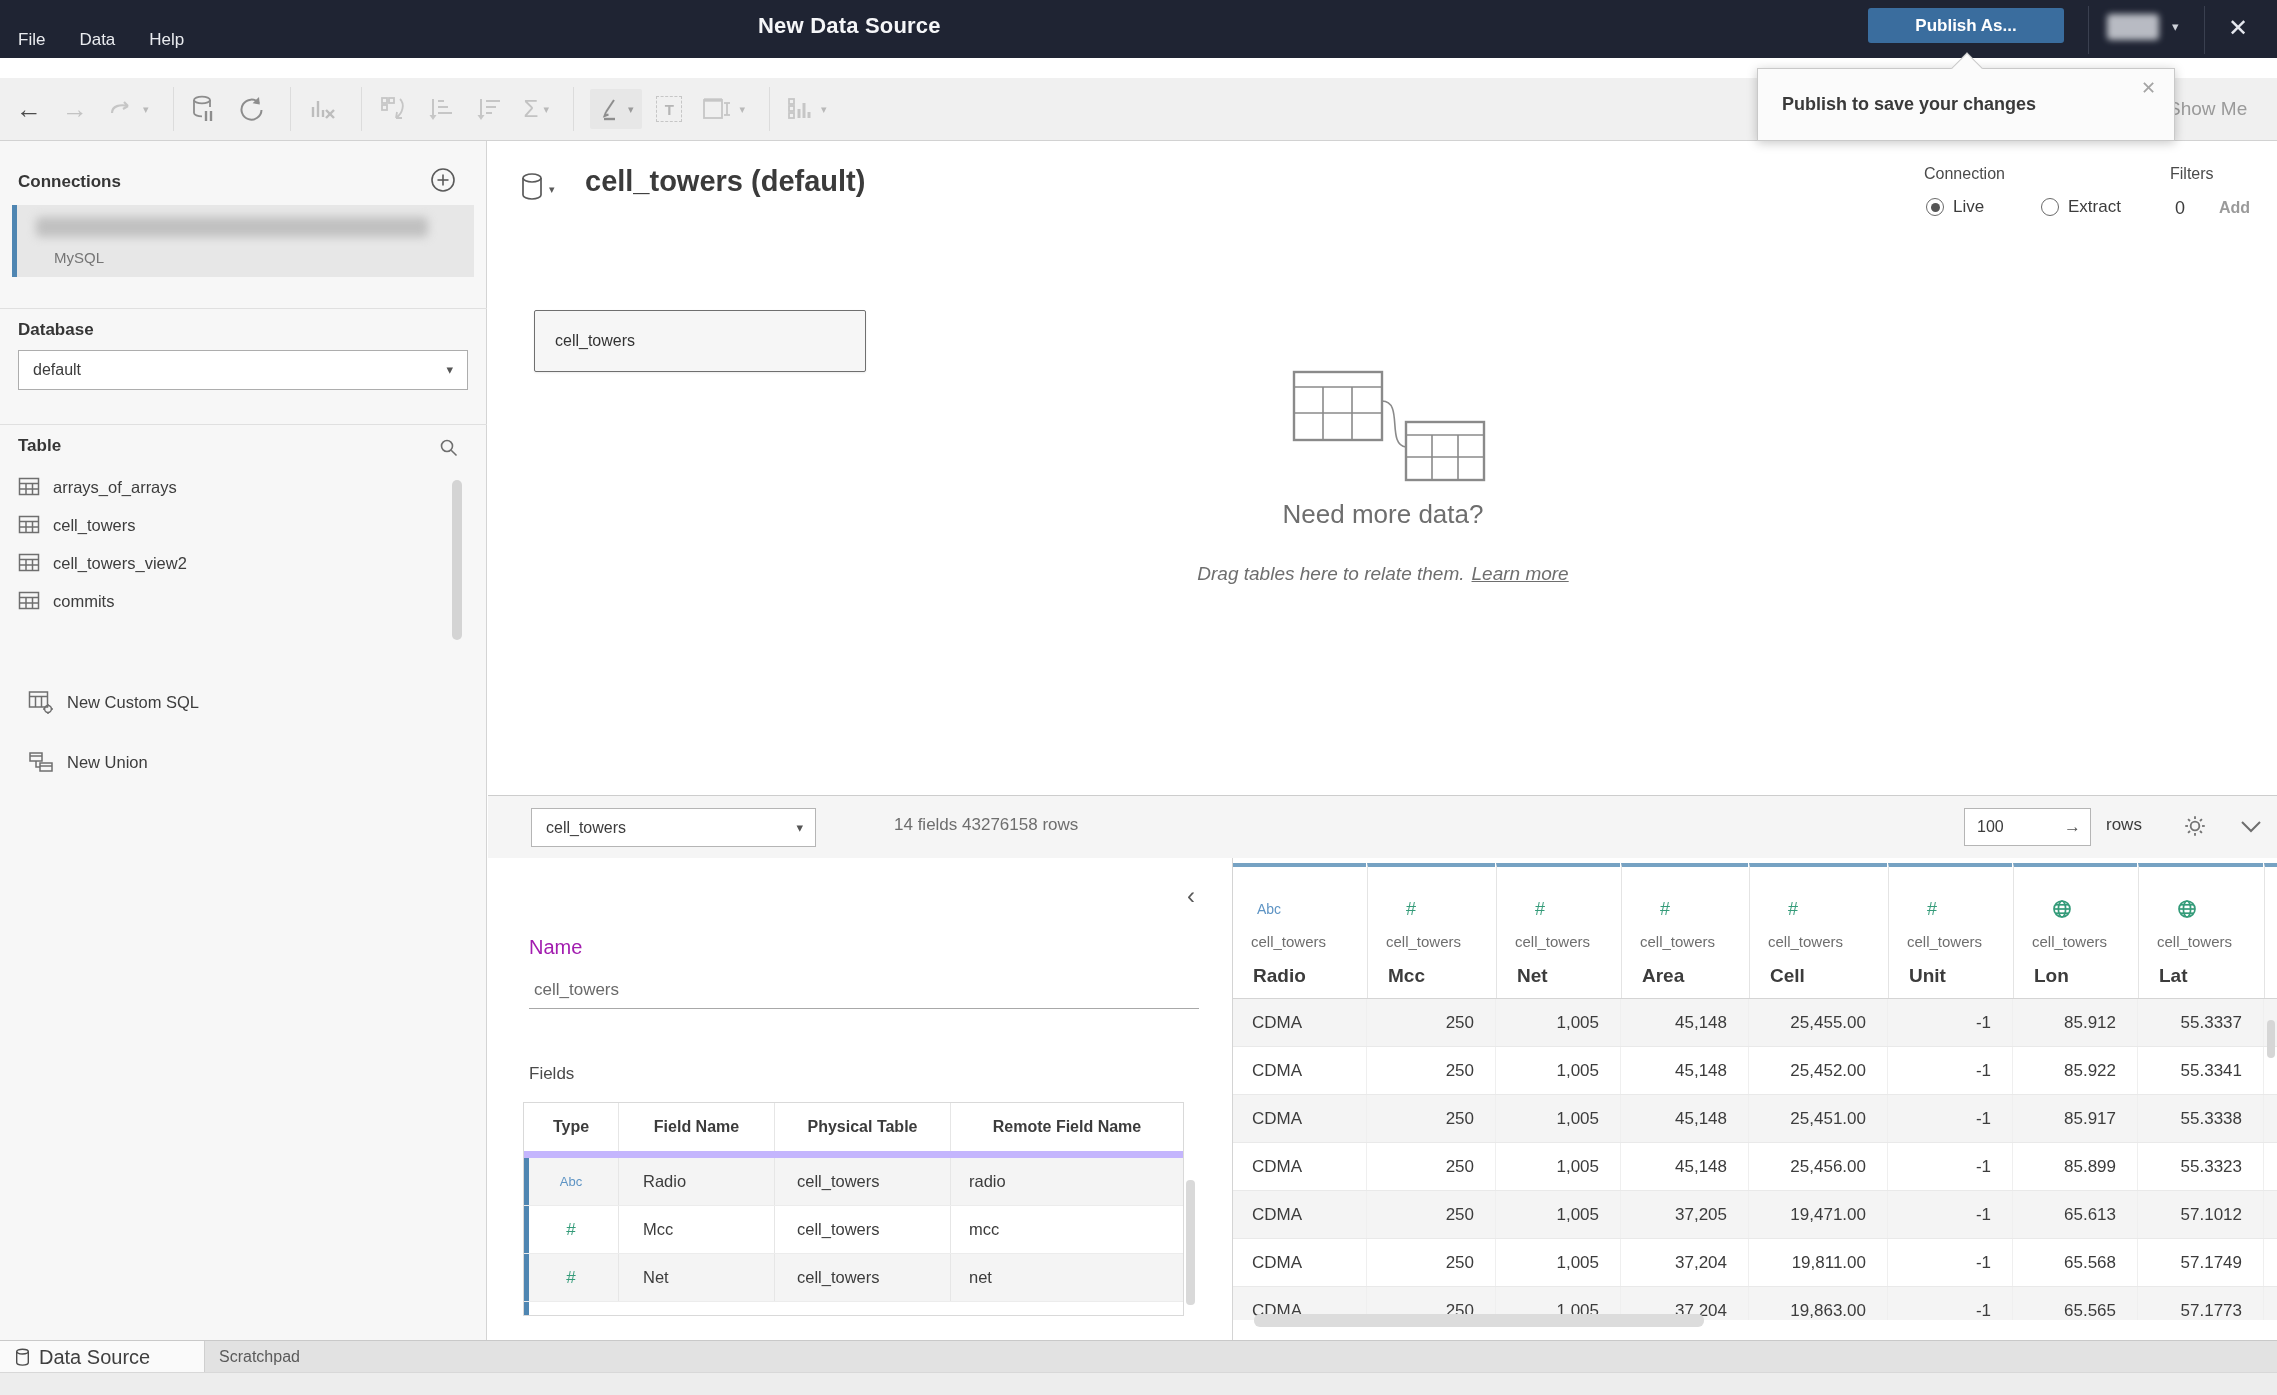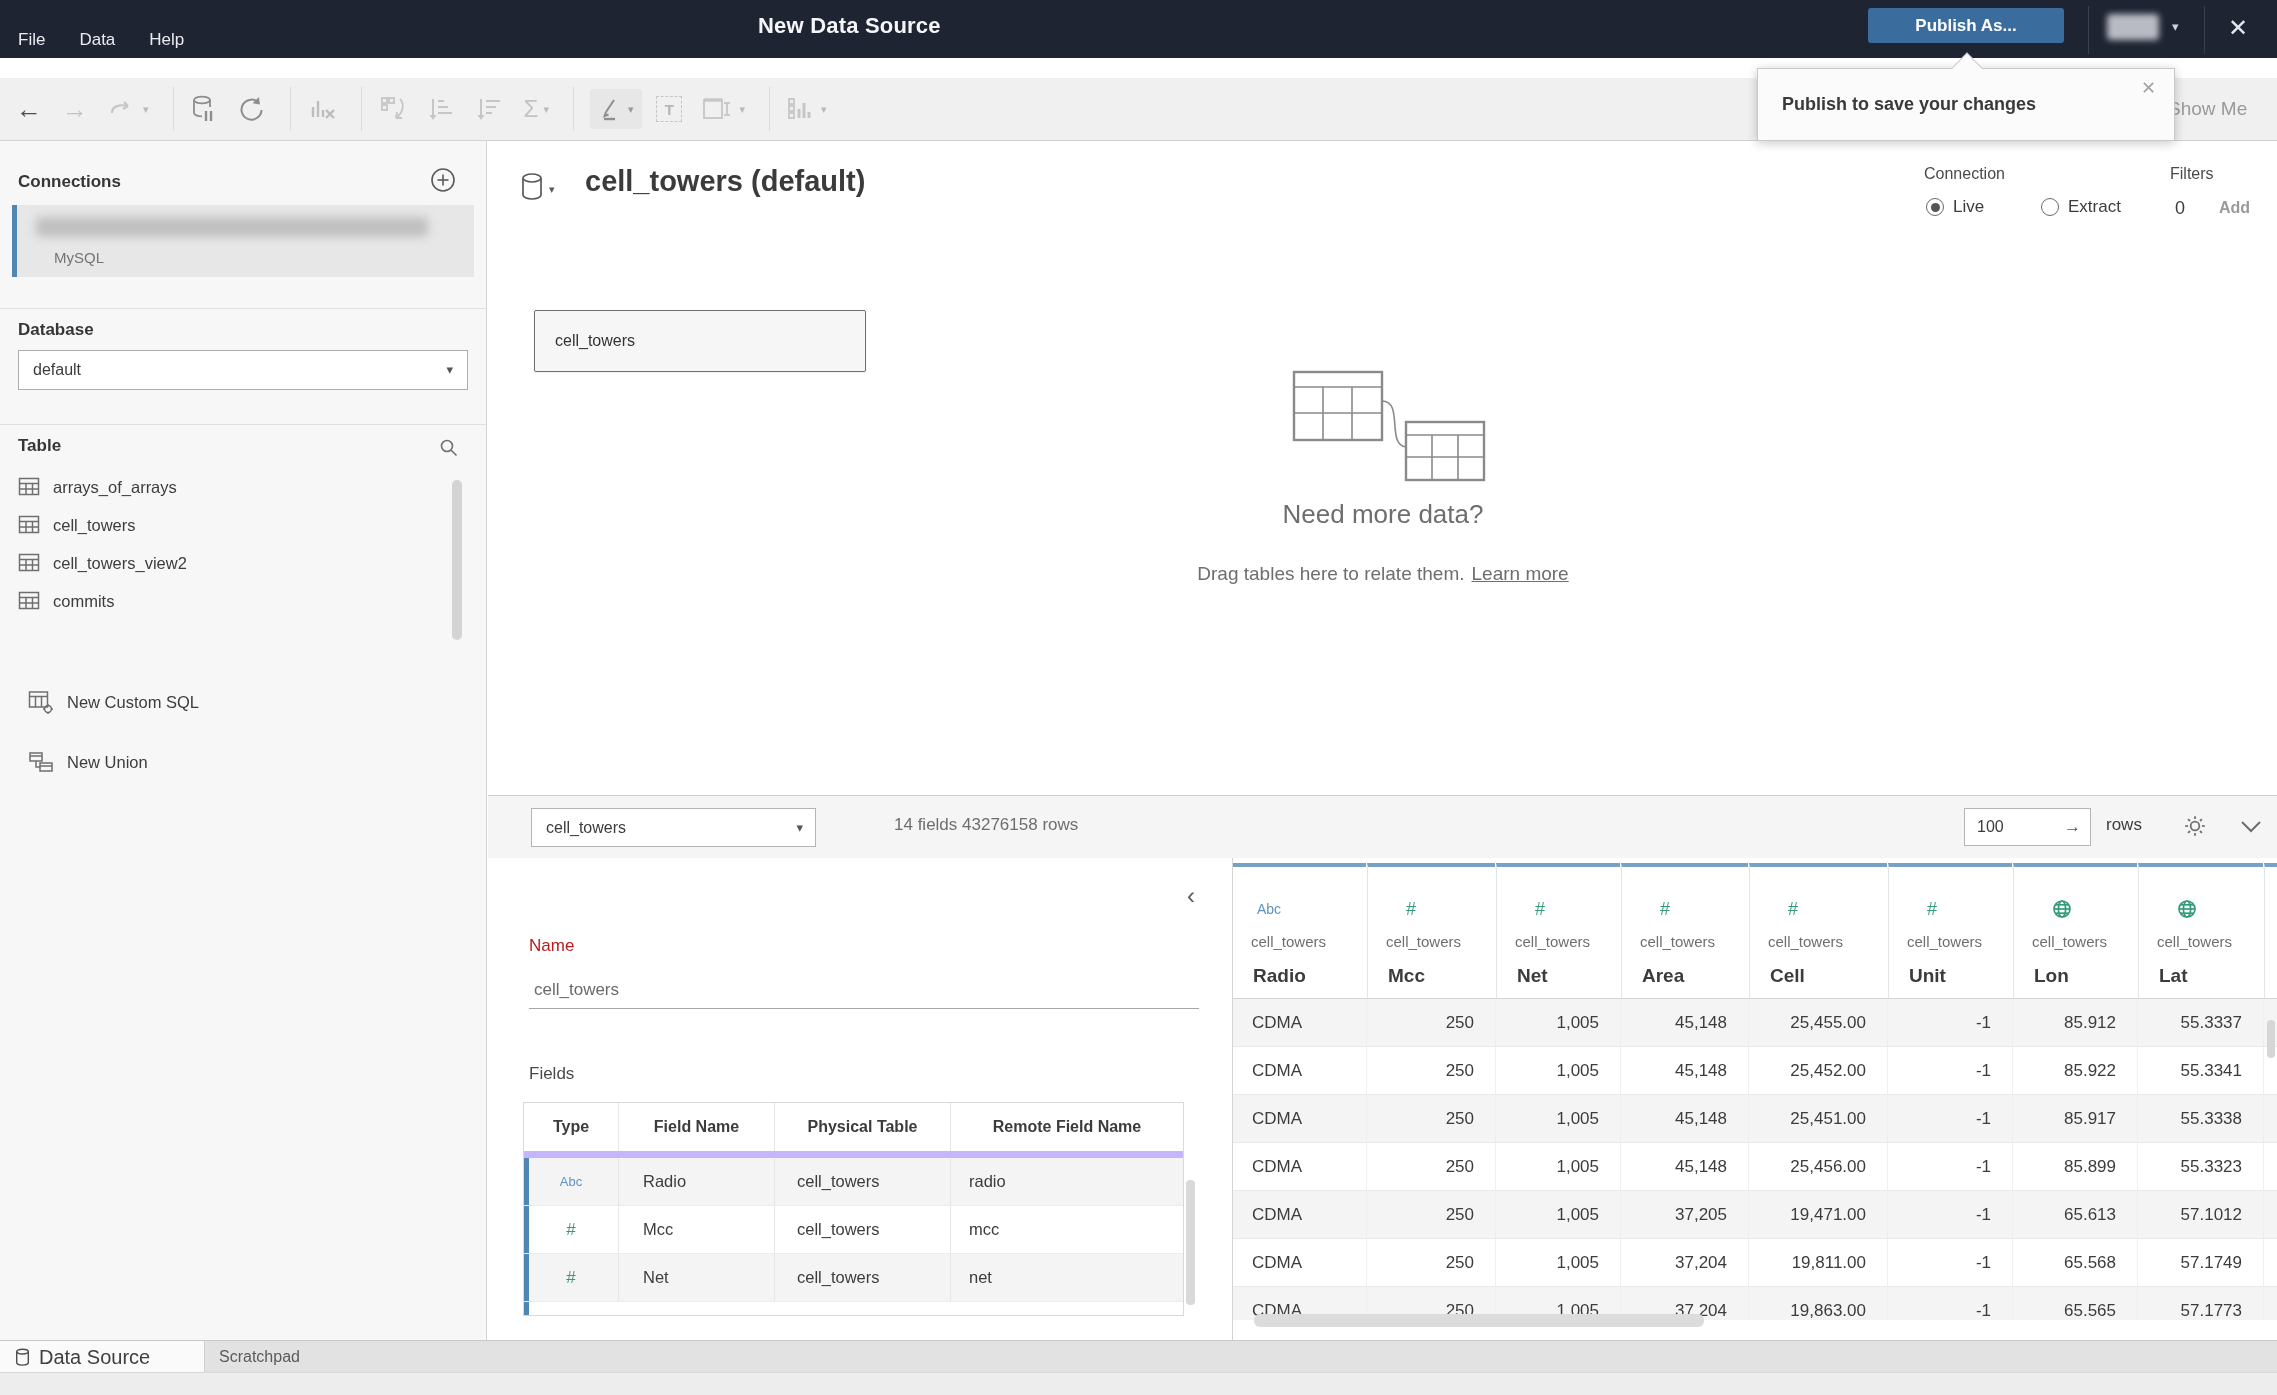--- a/index.html
+++ b/index.html
@@ -85,41 +85,41 @@
   .radio .dot { width:9px; height:9px; border-radius:50%; background:#555; }
   .radio-row .rlabel { font-size:17px; color:#3c3c3c; }
   #filters-label { position:absolute; left:1682px; top:24px; font-size:16px; color:#4a4a4a; }
   #filters-count { position:absolute; left:1687px; top:57px; font-size:18px; color:#3c3c3c; }
   #filters-add { position:absolute; left:1731px; top:58px; font-size:16px; color:#9a9a9a; font-weight:bold; }
   #table-node { position:absolute; left:46px; top:169px; width:332px; height:62px; background:#f6f6f6;
     border:1px solid #6f6f6f; border-radius:2px; display:flex; align-items:center; padding-left:20px;
     font-size:16px; color:#333; box-shadow:0 1px 2px rgba(0,0,0,.08); }
   #empty-graphic { position:absolute; left:798px; top:226px; }
   #empty-title { position:absolute; left:595px; top:358px; width:600px; text-align:center; font-size:26px; color:#6e6e6e; }
-  #empty-sub { position:absolute; left:495px; top:422px; width:800px; text-align:center; font-size:19px; color:#6e6e6e; }
+  #empty-sub { position:absolute; left:495px; top:422px; width:800px; text-align:center; font-size:19px; color:#6e6e6e;font-style:italic; }
   #empty-sub .lm { text-decoration:underline; margin-left:7px; }
 
   
   #previewbar { position:absolute; left:488px; top:795px; width:1789px; height:63px; background:#f5f5f5;
     border-top:1px solid #cdcdcd; }
   #pv-select { position:absolute; left:43px; top:12px; width:285px; height:39px; background:#fff;
     border:1px solid #b5b5b5; font-size:16px; color:#3c3c3c; line-height:37px; padding-left:14px; }
   #pv-select .sel-caret { position:absolute; right:12px; top:0; color:#555; font-size:13px; }
   #pv-summary { position:absolute; left:406px; top:19px; font-size:17px; color:#6e6e6e; }
   #pv-rowlimit { position:absolute; left:1476px; top:12px; width:127px; height:38px; background:#fff;
     border:1px solid #b5b5b5; font-size:16px; color:#3c3c3c; line-height:36px; padding-left:12px; }
   #pv-rowlimit .go { position:absolute; right:9px; top:0; color:#555; font-size:17px; }
   #pv-rows-label { position:absolute; left:1618px; top:19px; font-size:17px; color:#3c3c3c; }
   #pv-gear { position:absolute; left:1694px; top:17px; }
   #pv-chevron { position:absolute; left:1752px; top:24px; }
 
   
   #metadata { position:absolute; left:488px; top:858px; width:744px; height:482px; background:#fff; }
   #md-collapse { position:absolute; left:699px; top:24px; font-size:24px; color:#5a5a5a; }
-  #md-name-label { position:absolute; left:41px; top:78px; font-size:17px; color:#b91c1c;text-align:center; }
+  #md-name-label { position:absolute; left:41px; top:78px; font-size:20px; color:#a21caf;text-align:center; }
   #md-name-value { position:absolute; left:46px; top:122px; font-size:17px; color:#6a6a6a; }
   #md-underline { position:absolute; left:41px; top:150px; width:670px; height:1px; background:#a8a8a8; }
   #md-fields-label { position:absolute; left:41px; top:206px; font-size:17px; color:#4a4a4a; }
   #ftable { position:absolute; left:35px; top:244px; width:661px; height:214px; overflow:hidden;
     border:1px solid #d9d9d9; }
   .frow { display:flex; position:relative; height:48px; }
   .frow.fhead { height:55px; border-bottom:7px solid #c4b5fd;align-items:flex-end; }
   .fcell { height:100%; display:flex; align-items:center; border-right:1px solid #e6e6e6; }
   .fcell:last-child { border-right:none; }
   .fc0 { width:95px; justify-content:center; }

